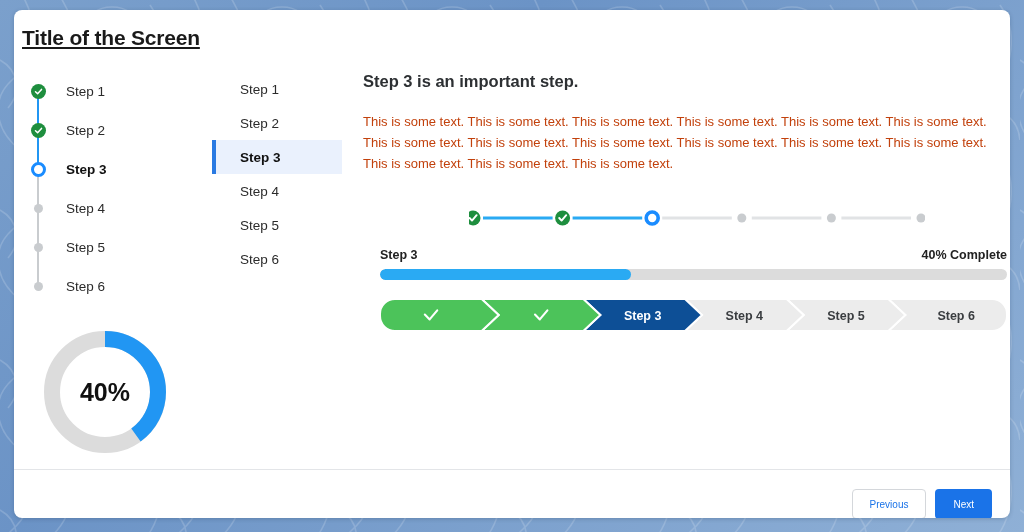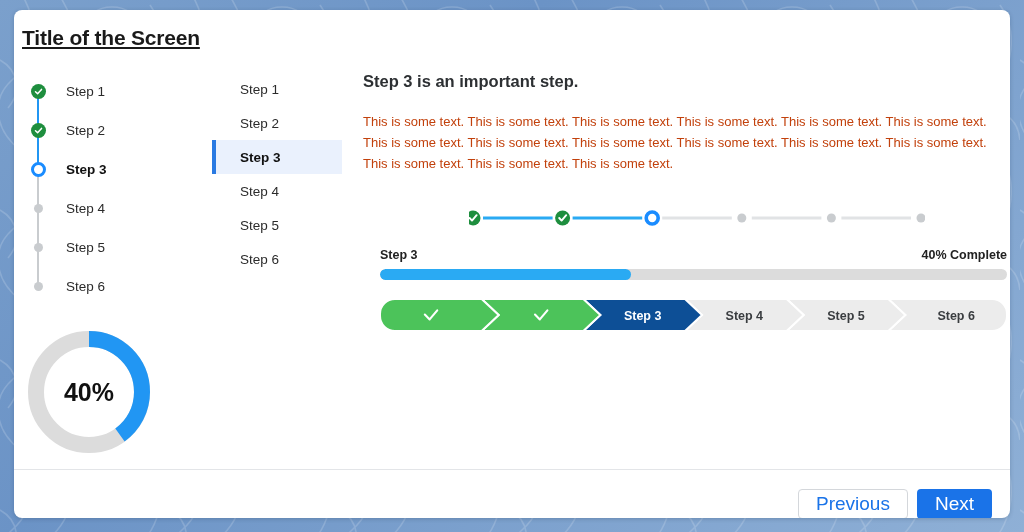--- a/index.html
+++ b/index.html
@@ -98,21 +98,21 @@
   .vlabel {
     font-size: 13.5px;
     color: #2b2b2b;
     margin-left: 12px;
   }
   .vstep.current .vlabel { font-weight: bold; color: #111; }
 
   
   #donut-wrap {
     position: absolute;
-    left: 8px;
+    left: 24px;
     top: 315px;
     width: 134px;
     height: 134px;
   }
   #donut-pct {
     position: absolute;
     inset: 0;
     display: flex;
     align-items: center;
     justify-content: center;
@@ -231,21 +231,21 @@
     position: absolute;
     right: 18px;
     top: 479px;
     display: flex;
     gap: 9px;
   }
   .btn {
     height: 30px;
     padding: 0 17px;
     border-radius: 4px;
-    font-size: 19px;
+    font-size: 10px;
     display: flex;
     align-items: center;
     justify-content: center;
     cursor: pointer;
     border: 1px solid transparent;
   }
   .btn-secondary {
     background: #ffffff;
     color: #1a73e8;
     border-color: #d4d7db;

